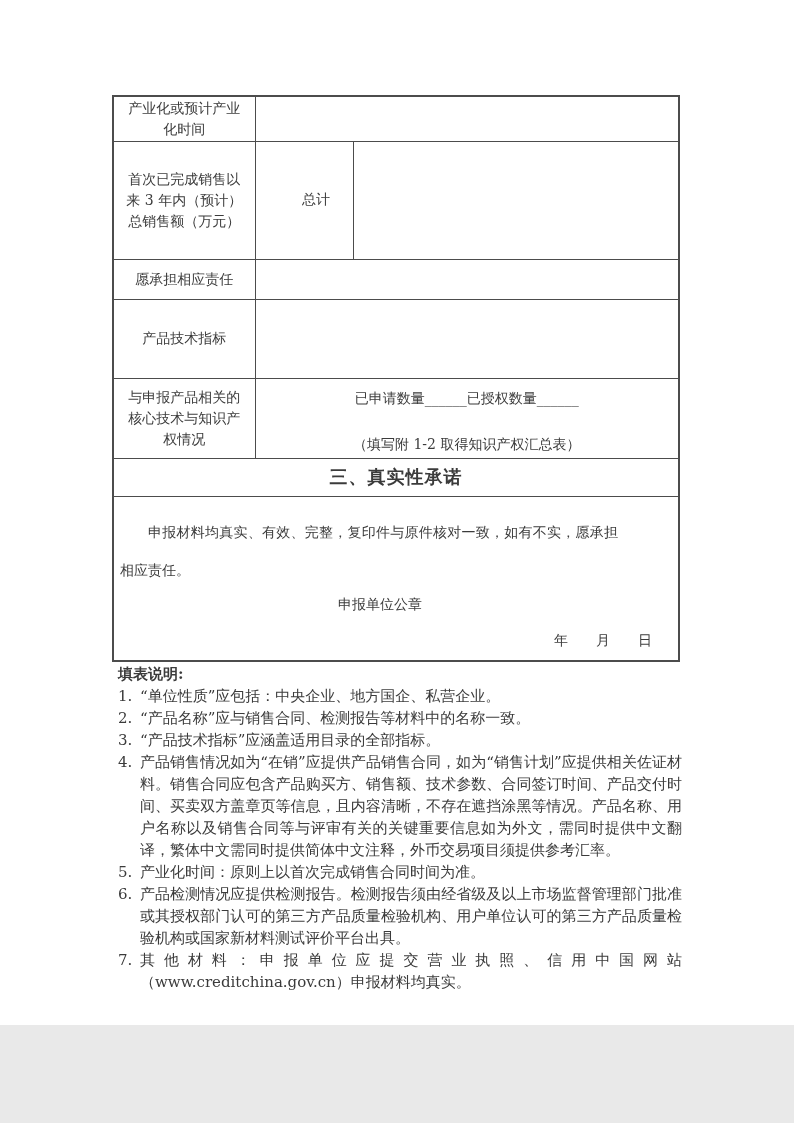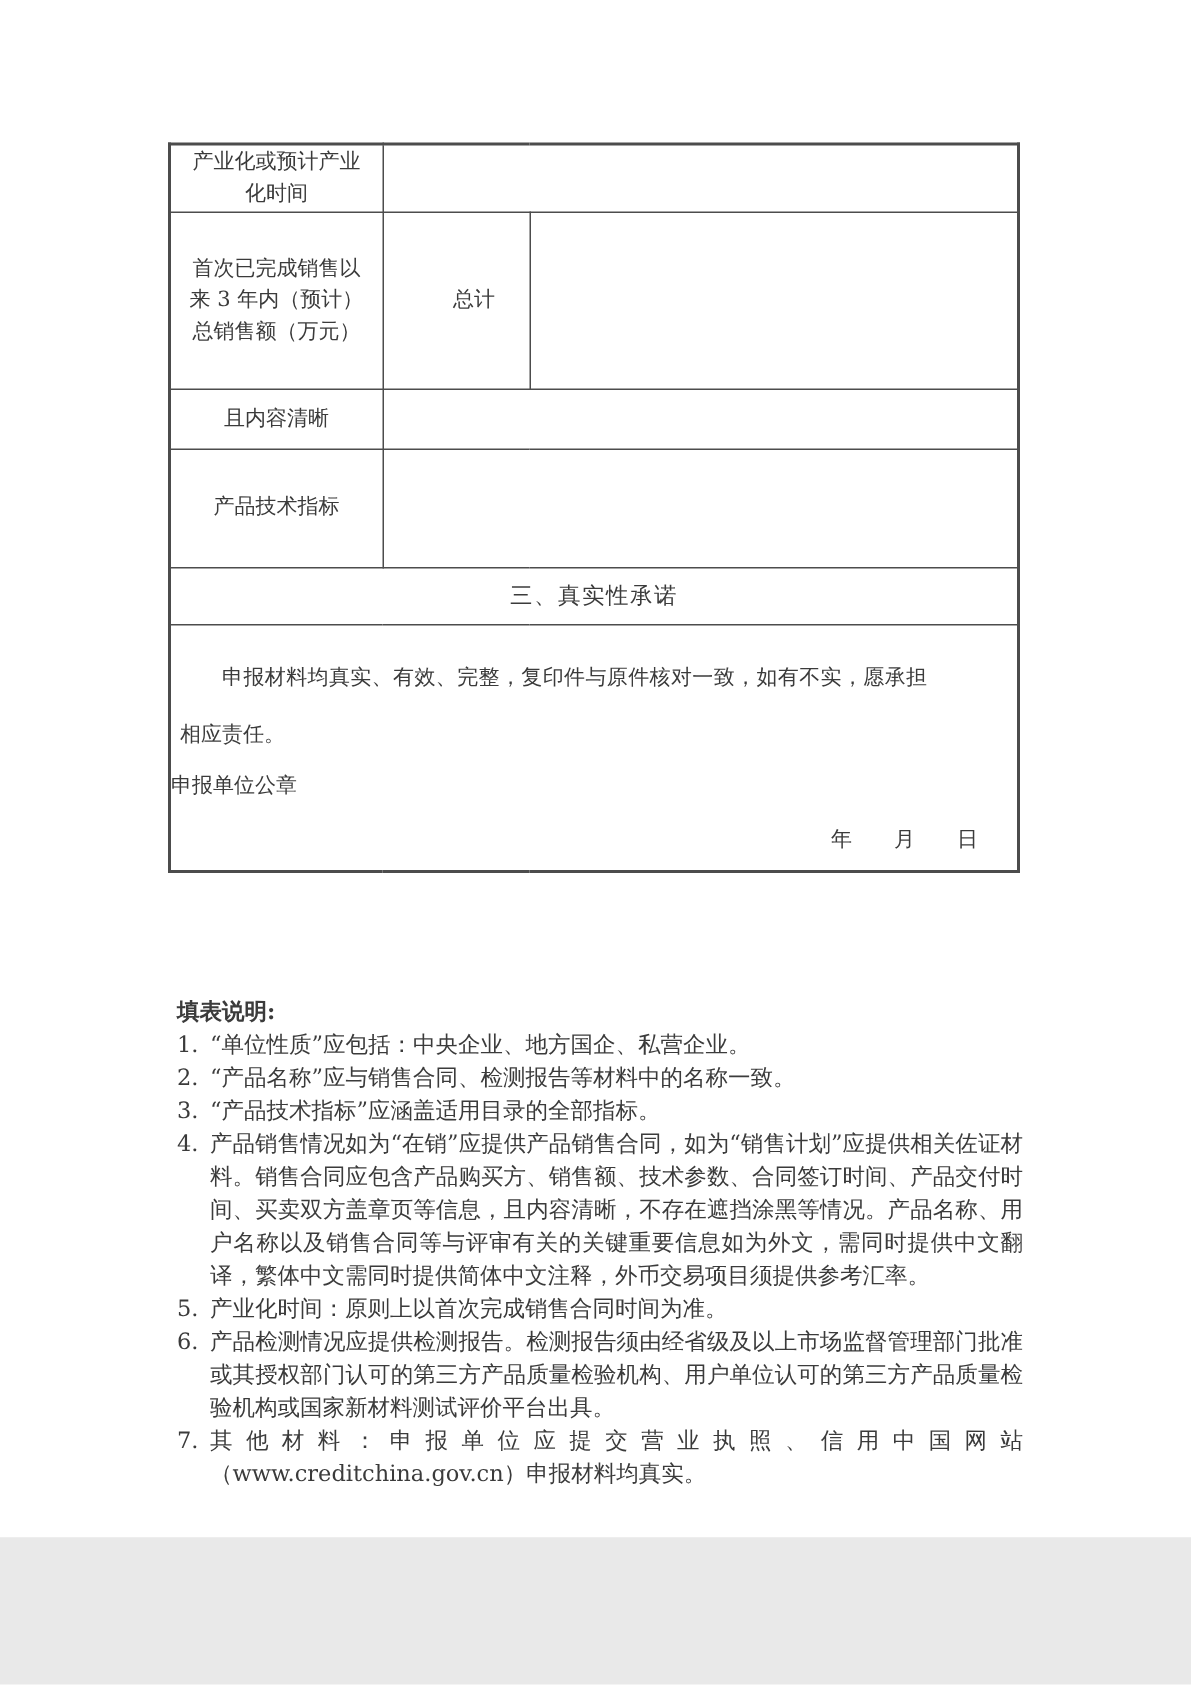--- a/index.html
+++ b/index.html
@@ -32,27 +32,27 @@
   tr.r5{height:80px}
   tr.r6{height:38px}
   tr.r7{height:165px}
   td.lbl{text-align:center;}
   .lbl-inner{width:124px;margin:0 auto;line-height:21px;text-align:center;}
   .lbl-inner.left{text-align:center;}
   td.sub{text-align:center;padding-left:24px;}
   td.ipcell{vertical-align:top;text-align:center;padding-top:8px;}
   .ip-line1{line-height:22px;}
   .ip-line2{line-height:22px;margin-top:24px;}
-  td.hdr{text-align:center;font-weight:normal;font-size:15px;letter-spacing:1px;}
+  td.hdr{text-align:center;font-weight:bold;font-size:18px;letter-spacing:1px;}
   td.pledge-cell{vertical-align:top;}
   .pledge-text{
     margin:16px 0 0 6px;width:498px;
     line-height:38px;text-indent:28px;text-align:justify;
   }
-  .stamp{margin-top:4px;padding-right:32px;text-align:left;line-height:22px;}
+  .stamp{margin-top:4px;padding-right:32px;text-align:center;line-height:22px;}
   .dateline{margin-top:14px;padding-right:26px;text-align:right;line-height:22px;}
   .notes{
     position:absolute;left:118px;top:663px;width:564px;
     font-size:15px;line-height:22px;
   }
   .notes-title{font-weight:bold;line-height:22px;}
   .note-item{display:flex;}
   .note-num{flex:0 0 22px;width:22px;}
   .note-text{flex:1;text-align:justify;}
 </style>
@@ -78,32 +78,41 @@
       <tr class="r2">
         <td class="lbl">
           <div class="lbl-inner left">首次已完成销售以来 3 年内（预计）总销售额（万元）</div>
         </td>
         <td class="sub">总计</td>
         <td></td>
       </tr>
 
       <tr class="r3">
         <td class="lbl">
-          <div class="lbl-inner">且内容清晰</div>
+          <div class="lbl-inner">愿承担相应责任</div>
         </td>
         <td colspan="2"></td>
       </tr>
 
       <tr class="r4">
         <td class="lbl">
           <div class="lbl-inner">产品技术指标</div>
         </td>
         <td colspan="2"></td>
       </tr>
 
+      <tr class="r5">
+        <td class="lbl">
+          <div class="lbl-inner">与申报产品相关的核心技术与知识产权情况</div>
+        </td>
+        <td colspan="2" class="ipcell">
+          <div class="ip-line1">已申请数量______已授权数量______</div>
+          <div class="ip-line2">（填写附 1-2 取得知识产权汇总表）</div>
+        </td>
+      </tr>
 
       <tr class="r6">
         <td colspan="3" class="hdr">三、真实性承诺</td>
       </tr>
 
       <tr class="r7">
         <td colspan="3" class="pledge-cell">
           <div class="pledge-text">申报材料均真实、有效、完整，复印件与原件核对一致，如有不实，愿承担相应责任。</div>
           <div class="stamp">申报单位公章</div>
           <div class="dateline">年　　月　　日</div>

